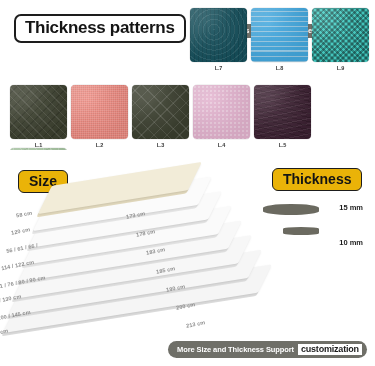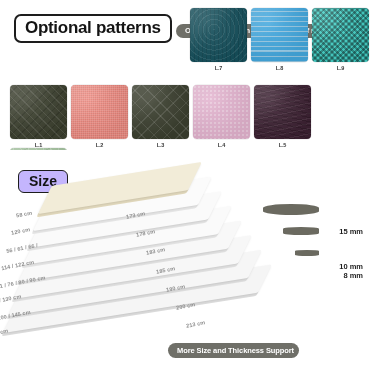--- a/index.html
+++ b/index.html
@@ -142,21 +142,21 @@
 
   .panel-title {
     position: absolute;
     display: inline-block;
     border: 1.6px solid #1d1d1d;
     border-radius: 6px;
     padding: 2px 10px 3px 10px;
     font-size: 14px;
     font-weight: bold;
     color: #141414;
-    background: #c4b5fd;
+    background: #eab308;
     line-height: 1.15;
     white-space: nowrap;
     z-index: 6;
   }
   #size-title { left: 18px; top: 20px; }
   #thickness-title { left: 272px; top: 18px; }
 
   
   #board-stack {
     position: absolute;
@@ -212,21 +212,20 @@
     background: #6b6a60;
     border-radius: 40px / 50%;
   }
   .thick-text {
     position: absolute;
     right: 2px;
     font-size: 7.5px;
     font-weight: bold;
     color: #1d1d1d;
     white-space: nowrap;
-    margin-top: 24px;
   }
 
   
   #bottom-banner {
     position: absolute;
     left: 168px; bottom: 8px;
     background: #6f6f68;
     border-radius: 9px;
     padding: 3px 5px 3px 9px;
     display: flex;
@@ -248,21 +247,21 @@
     padding: 0px 3px 1px 3px;
     letter-spacing: -0.2px;
   }
 </style>
 </head>
 <body>
 
 <section id="patterns-section">
 
   <div id="patterns-heading-wrap">
-    <div id="patterns-title">Optional patterns</div>
+    <div id="patterns-title">Thickness patterns</div>
     <div id="patterns-subtitle">Other patterns can be customized if needed</div>
   </div>
 
   <div class="swatch-grid" id="swatch-row-top">
       <div class="swatch-cell">
         <div class="swatch-chip tex-spiral" style="background-color: rgb(22, 80, 92);"></div>
         <div class="swatch-label">L.7</div>
       </div>
       <div class="swatch-cell">
         <div class="swatch-chip tex-wavy" style="background-color: rgb(68, 168, 222);"></div>
@@ -300,20 +299,21 @@
         <div class="swatch-label">L.6</div>
       </div>
       <div style="clear: both;"></div>
     </div>
 
 </section>
 
 <section id="spec-section">
 
   <div class="panel-title" id="size-title">Size</div>
+  <div class="panel-title" id="thickness-title">Thickness</div>
 
   <div id="board-stack">
       <div class="board" style="left: 38px; top: 8px; width: 150px; height: 26px; transform: skewY(-9deg) skewX(-28deg); z-index: 8;">
         <div class="board-edge" style="background: rgb(226, 217, 189);"></div>
         <div class="board-top" style="background: rgb(242, 236, 216); box-shadow: rgba(0, 0, 0, 0.1) 0px 1px 2px;"></div>
       </div>
       <div class="len-label" style="left: 126px; top: 32px; transform: rotate(-11deg); z-index: 20;">173 cm</div>
       <div class="wid-label" style="left: 16px; top: 31px; transform: rotate(-11deg); z-index: 20;">58 cm</div>
       <div class="board" style="left: 33px; top: 25px; width: 165px; height: 26px; transform: skewY(-9deg) skewX(-28deg); z-index: 7;">
         <div class="board-edge" style="background: rgb(230, 230, 230);"></div>
@@ -360,23 +360,20 @@
 
   <div id="thickness-list">
       <div class="thick-row">
         <div class="thick-bar" style="width: 56px; height: 11px; top: 5.5px; background: rgb(107, 106, 96);"></div>
         <div class="thick-text" style="top: 5px;">15 mm</div>
       </div>
       <div class="thick-row">
         <div class="thick-bar" style="width: 36px; height: 8px; top: 7px; background: rgb(107, 106, 96);"></div>
         <div class="thick-text" style="top: 18px;">10 mm</div>
       </div>
-      <div class="thick-row">
-        <div class="thick-bar" style="width: 24px; height: 6.5px; top: 7.75px; background: rgb(107, 106, 96);"></div>
-        <div class="thick-text" style="top: 5px;">8 mm</div>
-      </div>
     </div>
 
   <div id="bottom-banner" style="background: rgb(111, 111, 104);">
     <span id="banner-text">More Size and Thickness Support</span>
+    <span id="banner-chip">customization</span>
   </div>
 
 </section>
 
 </body></html>

